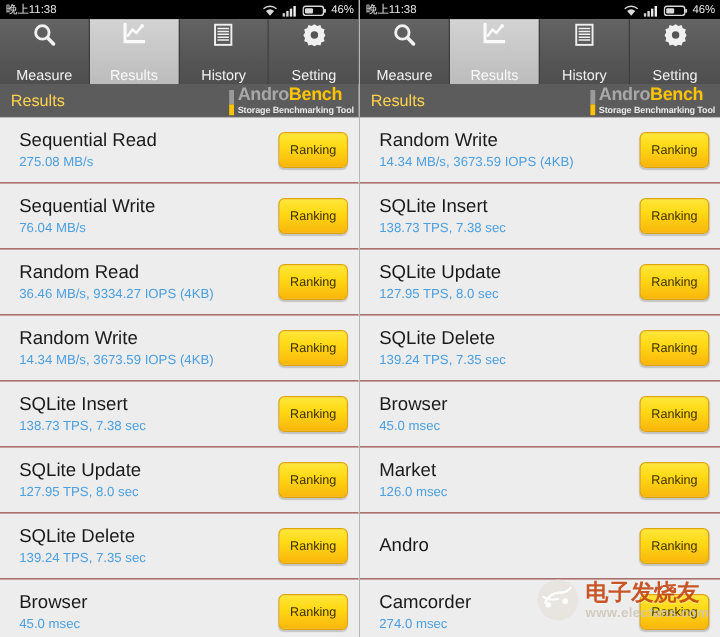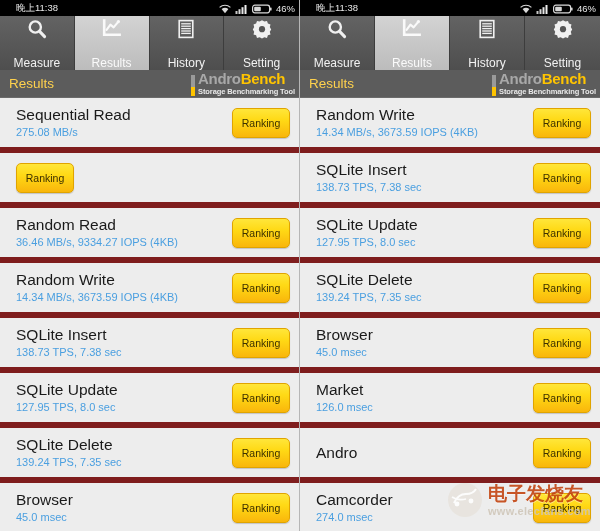--- a/index.html
+++ b/index.html
@@ -31,21 +31,21 @@
   .phone.left { border-right: 1px solid #b6b6b6; box-sizing: border-box; }
 
   
   .statusbar {
     height: 16px;
     background: #000;
     color: #e8e8e8;
     display: flex;
     align-items: center;
     justify-content: space-between;
-    padding: 0 4px 0 16px;
+    padding: 0 4px 0 5px;
     font-size: 9.5px;
     flex: none;
     box-sizing: border-box;
   }
   .sb-time { letter-spacing: 0px; font-size: 9.5px; white-space: nowrap; }
   .sb-right { display: flex; align-items: flex-end; gap: 4px; }
   .sb-batt-pct { font-size: 9.5px; }
 
   .ico-wifi { display:block; }
   .ico-sig { display:block; }
@@ -127,21 +127,21 @@
 
   
   .list {
     flex: 1 1 auto;
     overflow: hidden;
     background: #ededed;
   }
   .row {
     height: 55px;
     box-sizing: border-box;
-    border-bottom: 6px solid #7f1d1d;
+    border-bottom: 1px solid #7f1d1d;
     display: flex;
     align-items: center;
     padding: 0 9px 0 16px;
     background: #ededed;
     position: relative;
   }
   .row .texts {
     flex: 1 1 auto;
     display: flex;
     flex-direction: column;
@@ -309,20 +309,24 @@
 
     <div class="list">
       <div class="row">
         <span class="texts">
           <span class="r-title">Sequential Read</span>
           <span class="r-sub">275.08 MB/s</span>
         </span>
         <span class="ranking-btn">Ranking</span>
       </div>
       <div class="row">
+        <span class="texts">
+          <span class="r-title">Sequential Write</span>
+          <span class="r-sub">76.04 MB/s</span>
+        </span>
         <span class="ranking-btn">Ranking</span>
       </div>
       <div class="row">
         <span class="texts">
           <span class="r-title">Random Read</span>
           <span class="r-sub">36.46 MB/s, 9334.27 IOPS (4KB)</span>
         </span>
         <span class="ranking-btn">Ranking</span>
       </div>
       <div class="row">

